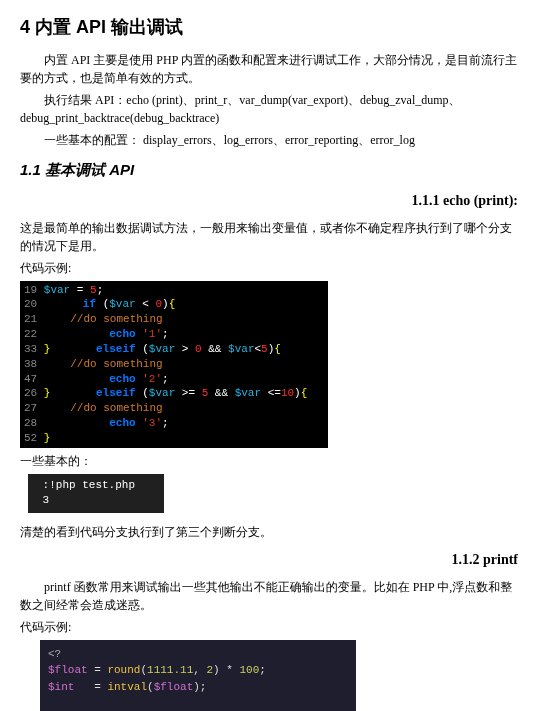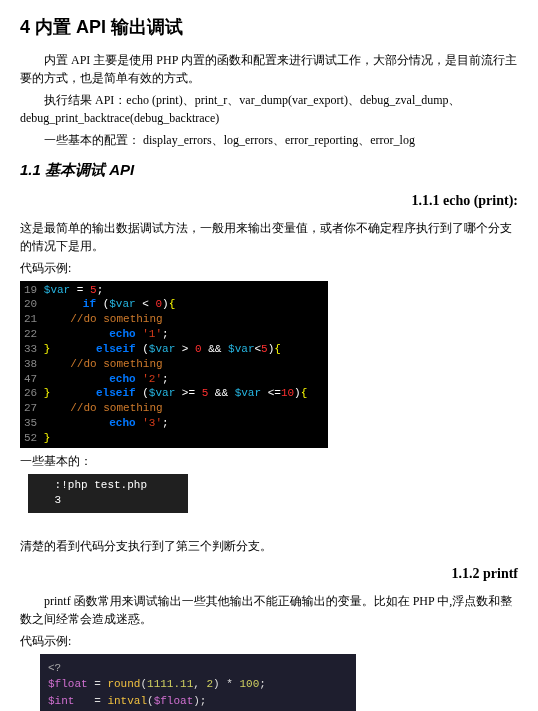--- a/index.html
+++ b/index.html
@@ -73,21 +73,21 @@
   .fn2 { color: #f0c040; }
   .var2 { color: #d070d0; }
   .num2 { color: #d0d060; }
   .tag2 { color: #aaa; }
   .result-block {
     background: #202020;
     color: #fff;
     font-family: "Consolas", "Courier New", monospace;
     font-size: 11px;
     line-height: 1.4;
-    padding: 4px 20px;
+    padding: 4px 8px;
     white-space: pre;
     display: inline-block;
     width: 120px;
     margin-left: 8px;
   }
   .ml20 { margin-left: 20px; }
 </style>
 </head>
 <body>
 
@@ -108,29 +108,29 @@
 
 <div class="code-block code-block-1"><span class="ln">19 </span><span class="var">$var</span><span class="op"> = </span><span class="num">5</span><span class="op">;</span>
 <span class="ln">20 </span><span class="kw">if </span><span class="op">(</span><span class="var">$var</span><span class="op"> &lt; </span><span class="num">0</span><span class="op">)</span><span class="brk">{</span>
 <span class="ln">21     </span><span class="cmt">//do something</span>
 <span class="ln">22     </span><span class="kw">echo </span><span class="str">'1'</span><span class="op">;</span>
 <span class="ln">33 </span><span class="brk">}</span><span class="kw"> elseif </span><span class="op">(</span><span class="var">$var</span><span class="op"> &gt; </span><span class="num">0</span><span class="op"> &amp;&amp; </span><span class="var">$var</span><span class="op">&lt;</span><span class="num">5</span><span class="op">)</span><span class="brk">{</span>
 <span class="ln">38     </span><span class="cmt">//do something</span>
 <span class="ln">47     </span><span class="kw">echo </span><span class="str">'2'</span><span class="op">;</span>
 <span class="ln">26 </span><span class="brk">}</span><span class="kw"> elseif </span><span class="op">(</span><span class="var">$var</span><span class="op"> &gt;= </span><span class="num">5</span><span class="op"> &amp;&amp; </span><span class="var">$var</span><span class="op"> &lt;=</span><span class="num">10</span><span class="op">)</span><span class="brk">{</span>
 <span class="ln">27     </span><span class="cmt">//do something</span>
-<span class="ln">35     </span><span class="kw">echo </span><span class="str">'3'</span><span class="op">;</span>
+<span class="ln">28     </span><span class="kw">echo </span><span class="str">'3'</span><span class="op">;</span>
 <span class="ln">52 </span><span class="brk">}</span></div>
 
 <p>一些基本的：</p>
 
 <div class="result-block"> :!php test.php
  3</div>
 
-<p style="margin-top:24px">清楚的看到代码分支执行到了第三个判断分支。</p>
+<p style="margin-top:10px">清楚的看到代码分支执行到了第三个判断分支。</p>
 
 <h3>1.1.2  printf</h3>
 
 <p class="indent">printf 函数常用来调试输出一些其他输出不能正确输出的变量。比如在 PHP 中,浮点数和整数之间经常会造成迷惑。</p>
 <p>代码示例:</p>
 
 <div class="code-block-dark ml20"><span class="tag2">&lt;?</span>
 <span class="var2">$float</span><span> = </span><span class="fn2">round</span><span>(</span><span class="num2">1111.11</span><span>, </span><span class="num2">2</span><span>) * </span><span class="num2">100</span><span>;</span>
 <span class="var2">$int</span><span>   = </span><span class="fn2">intval</span><span>(</span><span class="var2">$float</span><span>)</span><span>;</span>
 <span></span>

